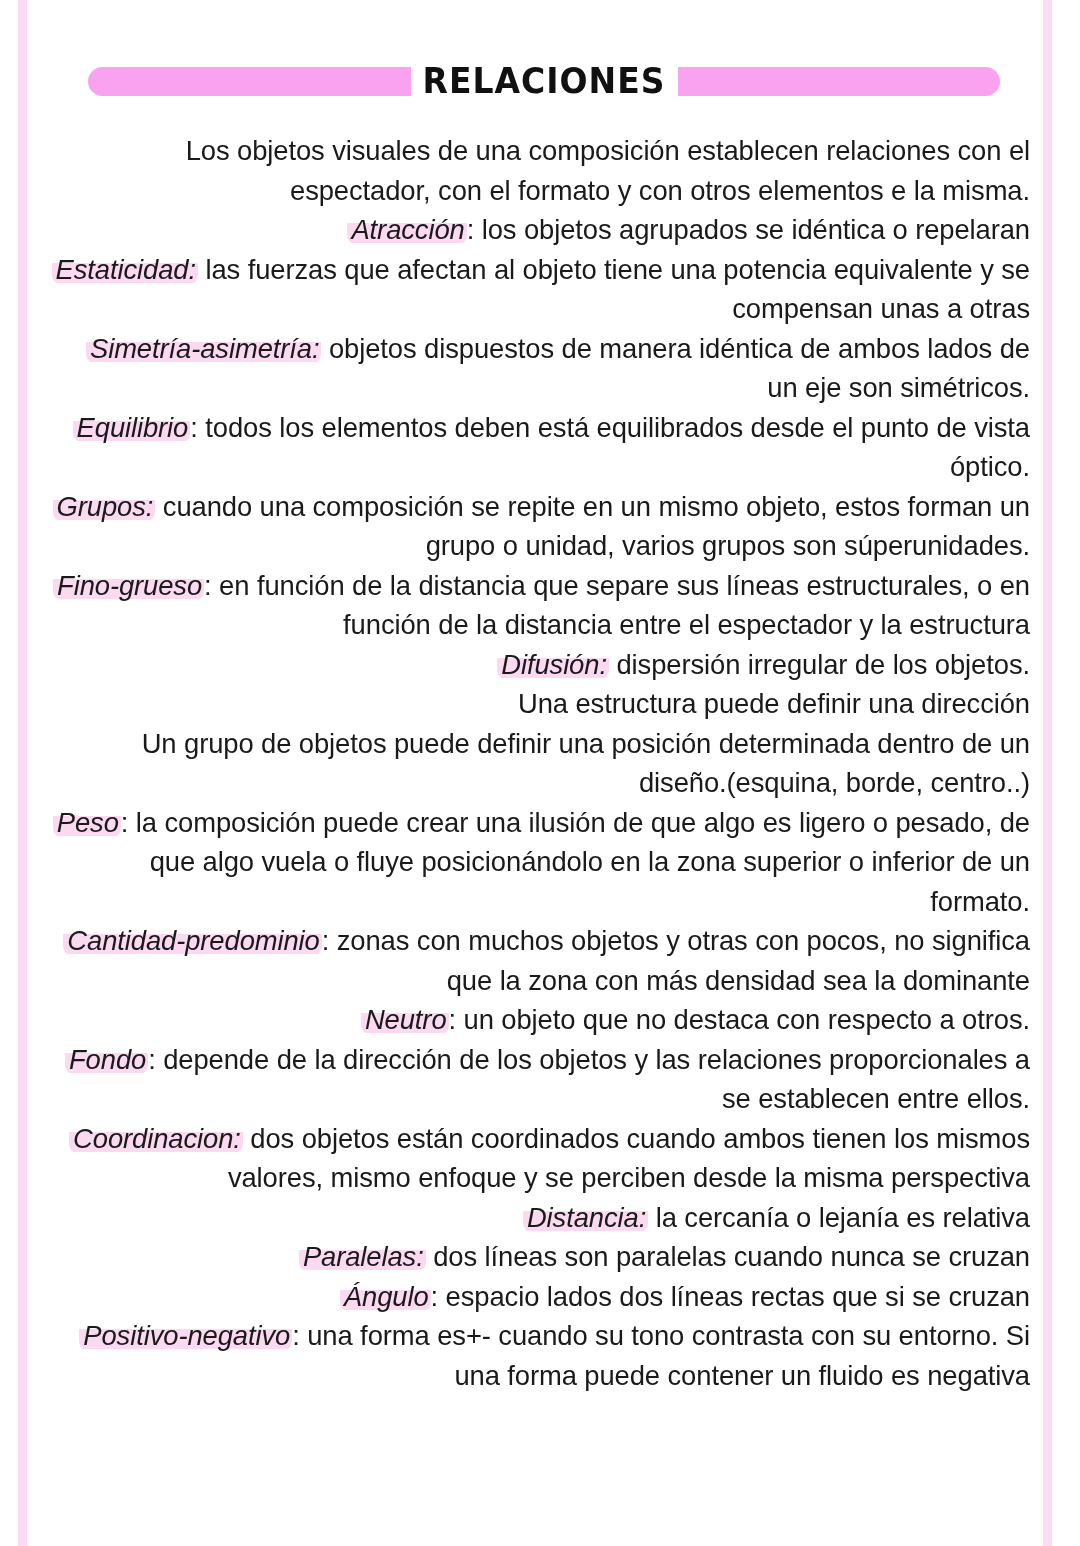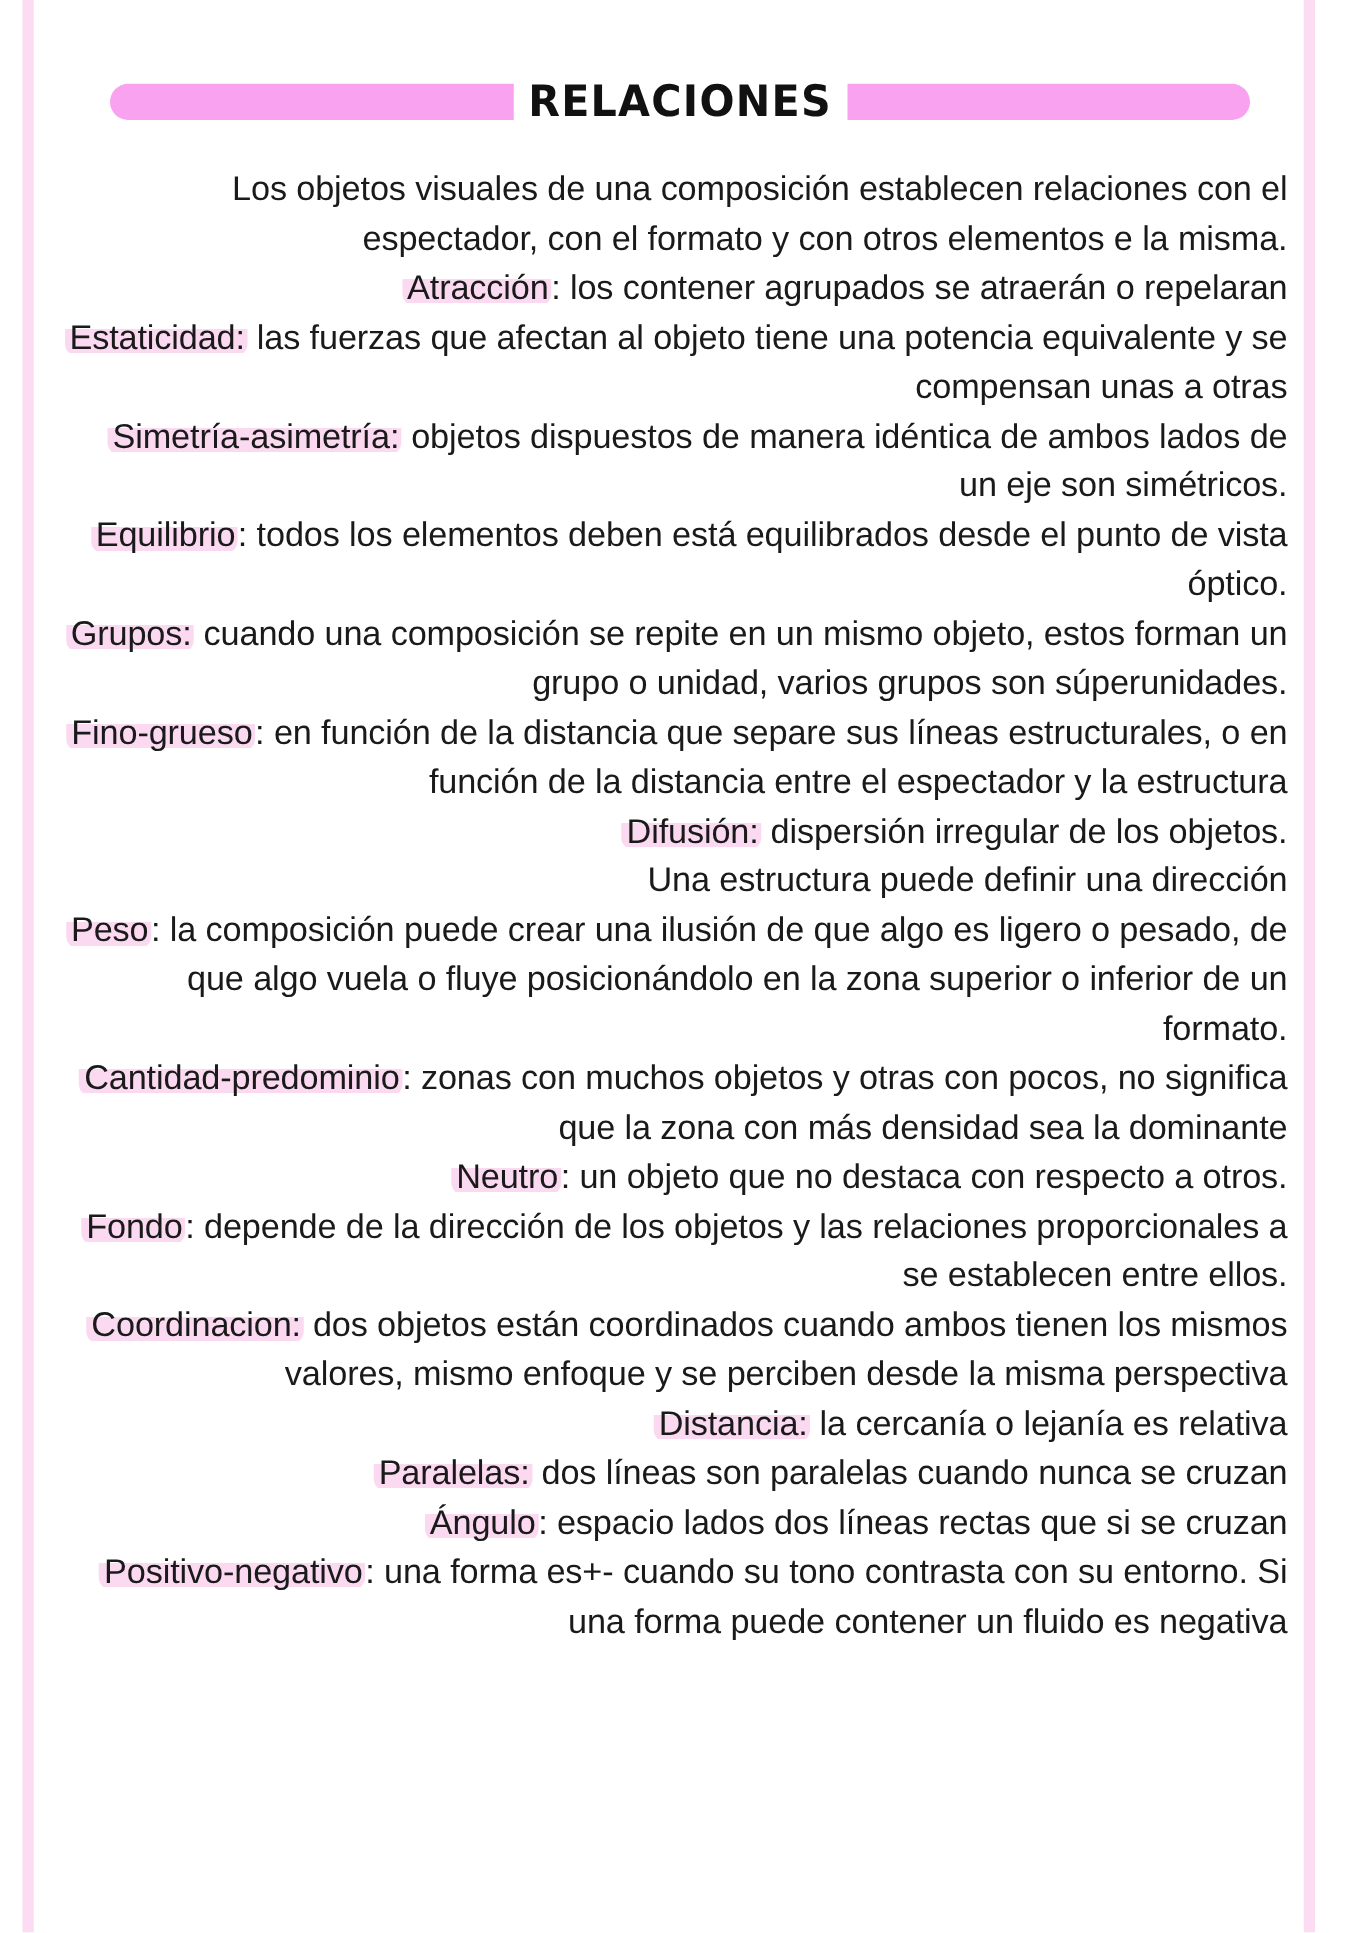--- a/index.html
+++ b/index.html
@@ -67,51 +67,53 @@
     .para {
       margin: 0;
       padding: 0;
     }
     .term {
       background: linear-gradient(to bottom, rgba(255,255,255,0) 30%, #fbd9f1 30%, #fbd9f1 92%, rgba(255,255,255,0) 92%);
       border-radius: 10px;
       padding: 0 2px 0 0;
       margin-left: -4px;
       padding-left: 4px;
+      font-style: italic;
     }
   </style>
 </head>
 <body>
 
 <div class="margin-line left"></div>
 <div class="margin-line right"></div>
 
 <div class="title-bar"></div>
 <div class="title-wrap">
   <span class="title-text">RELACIONES</span>
 </div>
 
 <div class="content">
   <p class="para">Los objetos visuales de una composición establecen relaciones con el espectador, con el formato y con otros elementos e la misma.</p>
 
-  <p class="para"><span class="term">Atracción</span><span>:</span><span> los contener agrupados se atraerán o repelaran</span></p>
+  <p class="para"><span class="term">Atracción</span><span>:</span><span> los objetos agrupados se idéntica o repelaran</span></p>
 
   <p class="para"><span class="term">Estaticidad:</span><span></span><span> las fuerzas que afectan al objeto tiene una potencia equivalente y se compensan unas a otras</span></p>
 
   <p class="para"><span class="term">Simetría-asimetría:</span><span></span><span> objetos dispuestos de manera idéntica de ambos lados de un eje son simétricos.</span></p>
 
   <p class="para"><span class="term">Equilibrio</span><span>:</span><span> todos los elementos deben está equilibrados desde el punto de vista óptico.</span></p>
 
   <p class="para"><span class="term">Grupos:</span><span></span><span> cuando una composición se repite en un mismo objeto, estos forman un grupo o unidad, varios grupos son súperunidades.</span></p>
 
   <p class="para"><span class="term">Fino-grueso</span><span>:</span><span> en función de la distancia que separe sus líneas estructurales, o en función de la distancia entre el espectador y la estructura</span></p>
 
   <p class="para"><span class="term">Difusión:</span><span></span><span> dispersión irregular de los objetos.</span></p>
 
   <p class="para">Una estructura puede definir una dirección</p>
+  <p class="para">Un grupo de objetos puede definir una posición determinada dentro de un diseño.(esquina, borde, centro..)</p>
 
 
   <p class="para"><span class="term">Peso</span><span>:</span><span> la composición puede crear una ilusión de que algo es ligero o pesado, de que algo vuela o fluye posicionándolo en la zona superior o inferior de un formato.</span></p>
 
   <p class="para"><span class="term">Cantidad-predominio</span><span>:</span><span> zonas con muchos objetos y otras con pocos, no significa que la zona con más densidad sea la dominante</span></p>
 
   <p class="para"><span class="term">Neutro</span><span>:</span><span> un objeto que no destaca con respecto a otros.</span></p>
 
   <p class="para"><span class="term">Fondo</span><span>:</span><span> depende de la dirección de los objetos y las relaciones proporcionales a se establecen entre ellos.</span></p>
 

